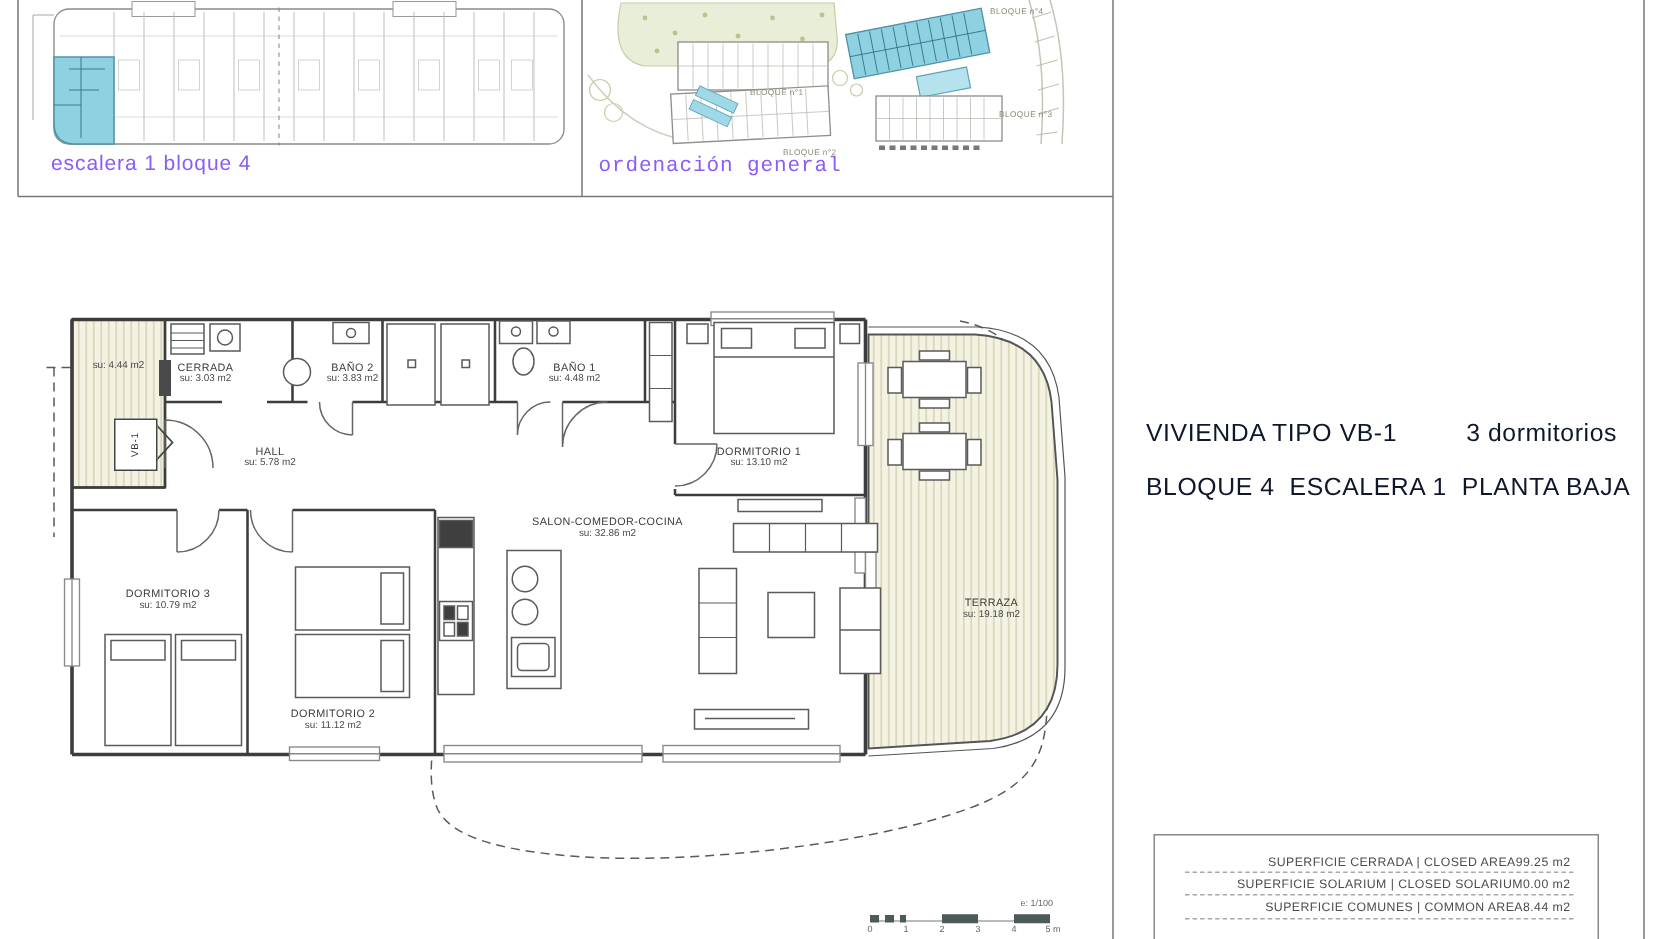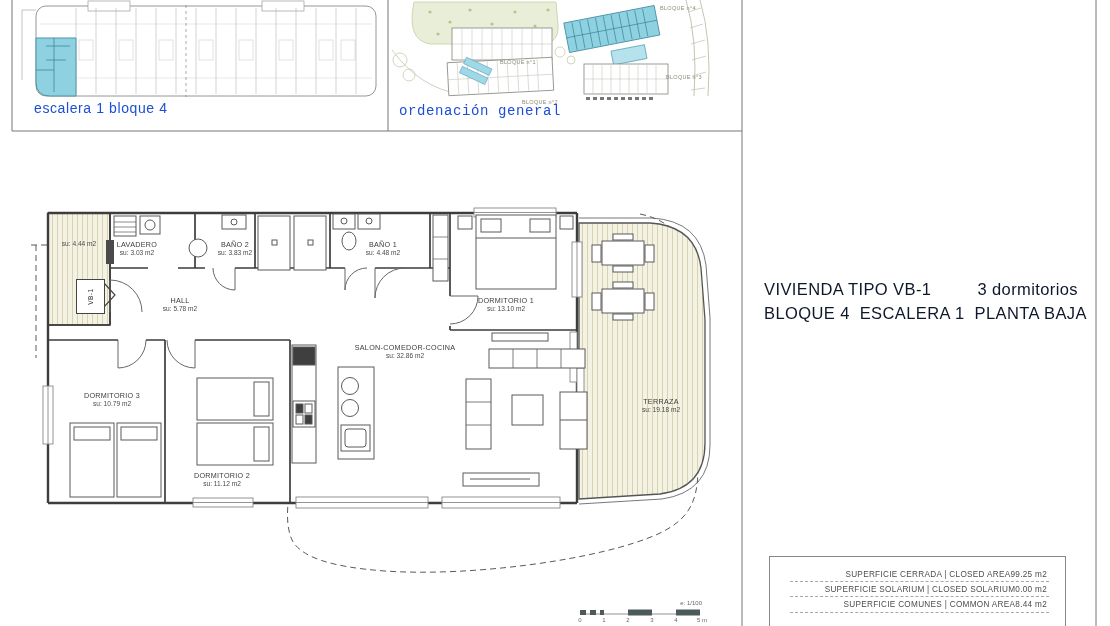--- a/index.html
+++ b/index.html
@@ -1,29 +1,29 @@
 <!DOCTYPE html>
 <html><head>
 <meta charset="utf-8">
 <style>
   html,body{margin:0;padding:0;background:#e8e8e8;}
   #sheet{position:relative;width:1110px;height:626px;background:#ffffff;overflow:hidden;
          font-family:"Liberation Sans",sans-serif;}
   #plan-svg{position:absolute;left:0;top:0;}
-  .caption{position:absolute;font-size:14px;letter-spacing:.6px;color:#1d4ed8;white-space:pre;}
+  .caption{position:absolute;font-size:14px;letter-spacing:.6px;color:#8b5cf6;white-space:pre;}
   .site-lbl{position:absolute;font-size:5.5px;color:#8b8b78;letter-spacing:.3px;white-space:pre;}
   .rlabel{position:absolute;text-align:center;color:#3a3a3a;line-height:1.3;}
   .rname{font-size:7.2px;letter-spacing:.3px;white-space:pre;}
   .rarea{font-size:6.6px;color:#4a4a4a;white-space:pre;}
   #vb1-tag{position:absolute;left:76px;top:279px;width:27px;height:33px;border:1.2px solid #444;
            display:flex;align-items:center;justify-content:center;background:#fff;}
   #vb1-tag span{transform:rotate(-90deg);font-size:6.5px;letter-spacing:.5px;color:#333;white-space:nowrap;}
   #title-block{position:absolute;left:764px;top:280px;width:314px;color:#0f172a;}
   #title-line1{display:flex;justify-content:space-between;font-size:16.5px;letter-spacing:.4px;}
-  #title-line2{margin-top:5px;font-size:16.5px;letter-spacing:.4px;white-space:pre;}
+  #title-line2{margin-top:17px;font-size:16.5px;letter-spacing:.4px;white-space:pre;}
   #tbl-header{position:absolute;left:788px;top:530px;width:278px;height:21px;border:1.2px solid #555;
               display:flex;align-items:center;justify-content:center;font-size:10px;letter-spacing:.6px;
               color:#3c3c3c;background:#fff;white-space:pre;}
   #tbl-body{position:absolute;left:769px;top:556px;width:297px;height:84px;border:1px solid #888;
             background:#fff;box-sizing:border-box;padding:10px 16px 0 20px;}
   .trow{display:flex;justify-content:flex-end;border-bottom:1px dashed #a8a8a8;
         padding:2.6px 2px;font-size:8.2px;letter-spacing:.3px;color:#4c4c4c;white-space:pre;}
   .scale-num{position:absolute;top:617px;transform:translateX(-50%);font-size:6px;color:#666;white-space:pre;}
   #scale-cap{position:absolute;left:640px;top:600px;width:62px;text-align:right;font-size:6px;color:#666;white-space:pre;}
 </style>
@@ -357,21 +357,21 @@
     <span>VIVIENDA TIPO VB-1</span>
     <span>3 dormitorios</span>
   </div>
   <div id="title-line2">BLOQUE 4  ESCALERA 1  PLANTA BAJA</div>
 </div>
 
 <div class="rlabel" style="left:50px;top:240px;width:58px;">
   <div class="rarea">su: 4.44 m2</div>
 </div>
 <div class="rlabel" style="left:106px;top:240px;width:62px;">
-  <div class="rname">LAVADERO</div>
+  <div class="rname">CERRADA</div>
   <div class="rarea">su: 3.03 m2</div>
 </div>
 <div class="rlabel" style="left:206px;top:240px;width:58px;">
   <div class="rname">BAÑO 2</div>
   <div class="rarea">su: 3.83 m2</div>
 </div>
 <div class="rlabel" style="left:352px;top:240px;width:62px;">
   <div class="rname">BAÑO 1</div>
   <div class="rarea">su: 4.48 m2</div>
 </div>

